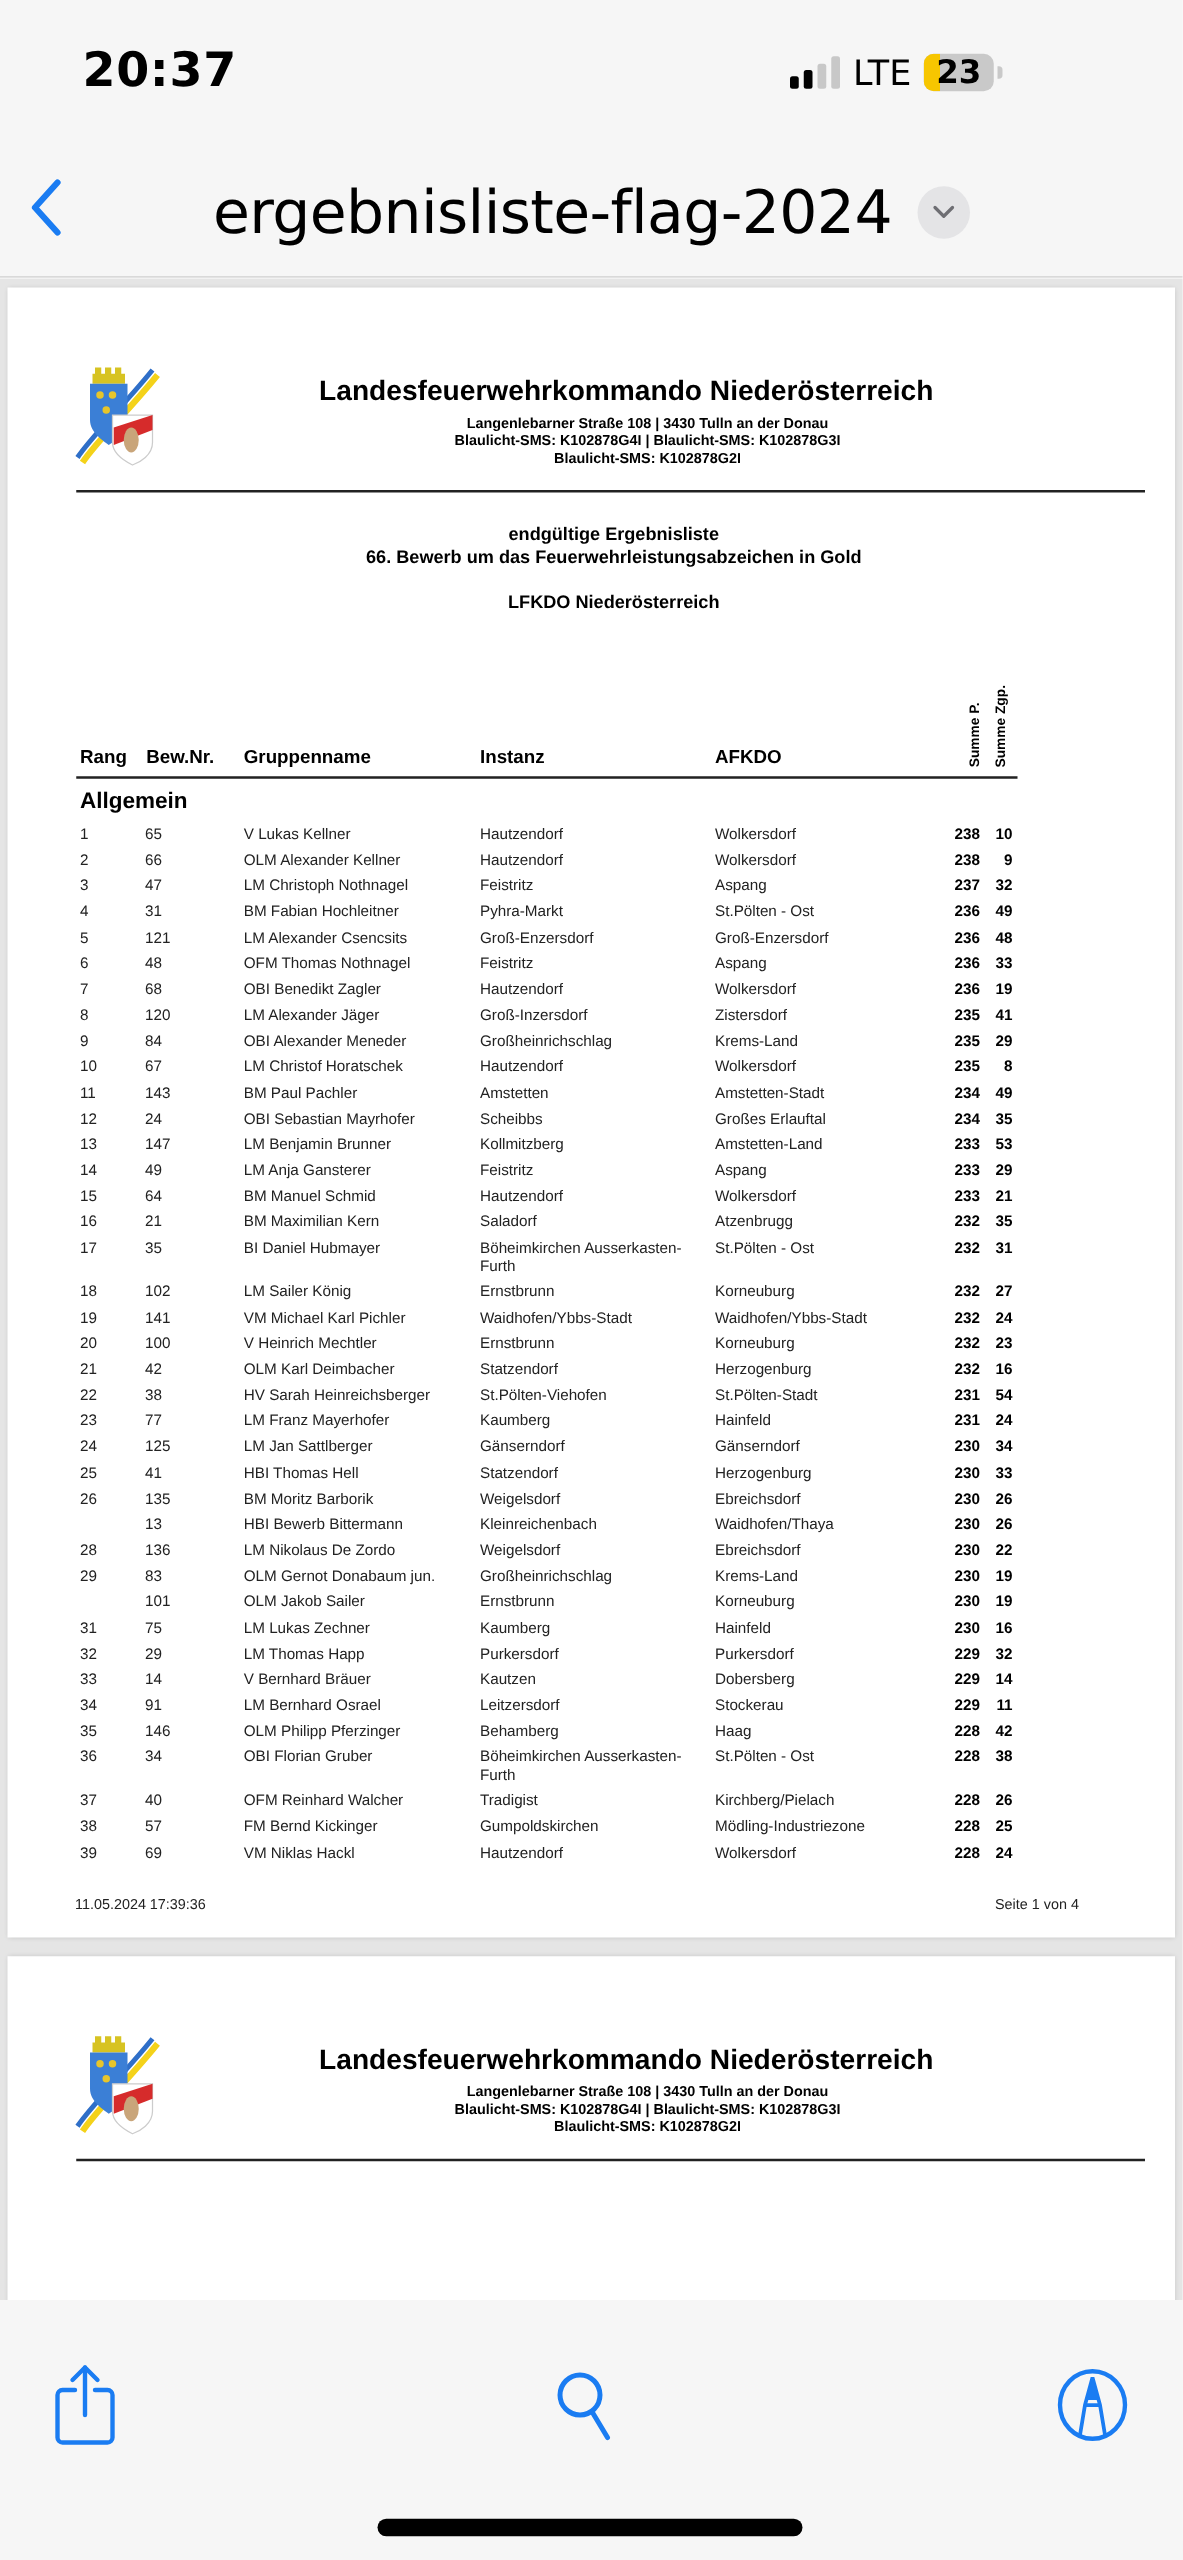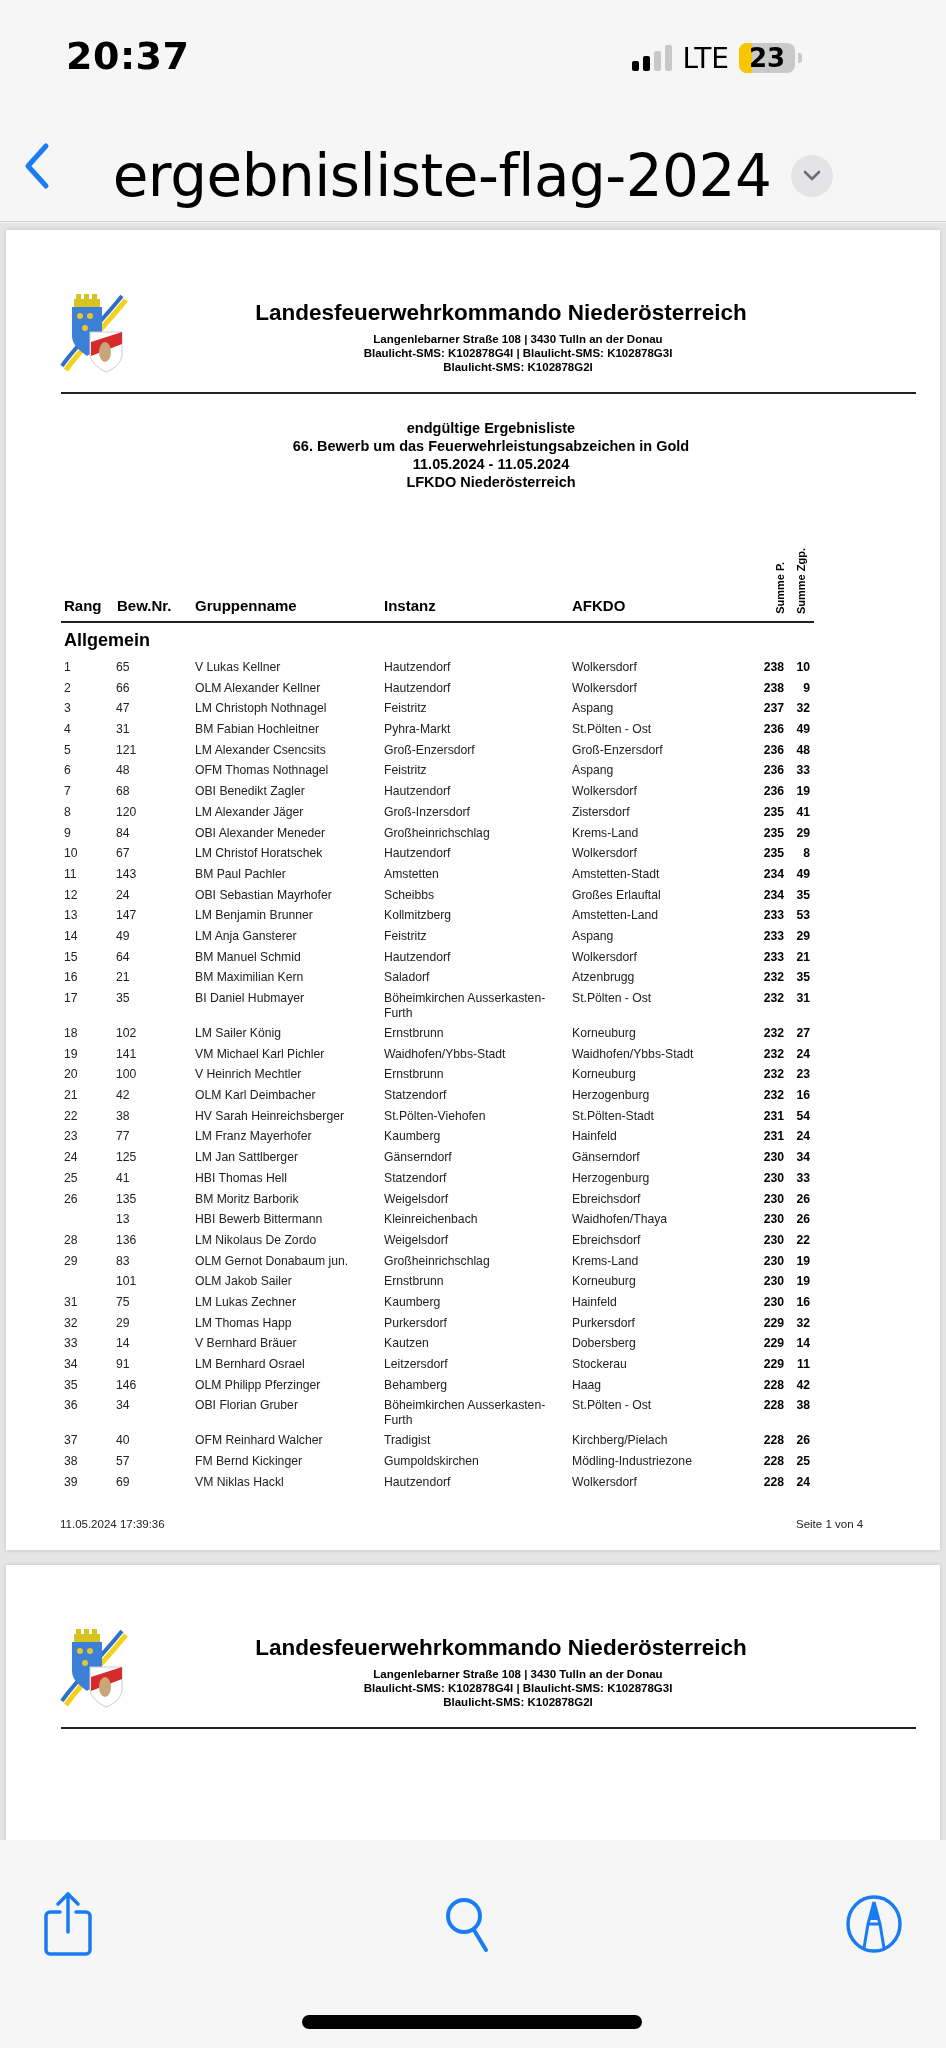--- a/index.html
+++ b/index.html
@@ -47,21 +47,21 @@
     
     .navbar {
       position: absolute; left: 0; top: 110px; width: 946px; height: 112px;
       background: #f6f6f6; border-bottom: 1px solid #d0d0d0;
     }
     .back-btn { position: absolute; left: 18px; top: 28px; width: 40px; height: 56px; cursor: pointer; }
     .nav-title-wrap {
       position: absolute; left: 0; right: 0; top: 32px;
       display: flex; justify-content: center; align-items: center; gap: 20px;
     }
-    .nav-title { font-size: 58px; font-weight: 500; font-family: "DejaVu Sans", sans-serif; letter-spacing: -0.5px; }
+    .nav-title { font-size: 48px; font-weight: 500; font-family: "DejaVu Sans", sans-serif; letter-spacing: -0.5px; }
     .title-chevron {
       width: 42px; height: 42px; border-radius: 50%; background: #e4e4e6;
       display: flex; align-items: center; justify-content: center; cursor: pointer;
     }
 
     
     .doc-area {
       position: absolute; left: 0; top: 223px; width: 946px; height: 1617px;
       background: #e5e5e5; overflow: hidden;
     }
@@ -187,21 +187,20 @@
       <ellipse cx="45" cy="60" rx="6" ry="10" fill="#c9a57a"></ellipse>
     </svg>
     <div class="lh-title" style="top:70px">Landesfeuerwehrkommando Niederösterreich</div>
     <div class="lh-line" style="top:102px">Langenlebarner Straße 108 | 3430 Tulln an der Donau</div>
     <div class="lh-line" style="top:116px">Blaulicht-SMS: K102878G4I | Blaulicht-SMS: K102878G3I</div>
     <div class="lh-line" style="top:130px">Blaulicht-SMS: K102878G2I</div>
     <div class="hr" style="top:162px"></div>
 
     <div class="subtitle" style="top:189px">endgültige Ergebnisliste</div>
     <div class="subtitle" style="top:207px">66. Bewerb um das Feuerwehrleistungsabzeichen in Gold</div>
-    <div class="subtitle" style="top:225px">11.05.2024 - 11.05.2024</div>
     <div class="subtitle" style="top:243px">LFKDO Niederösterreich</div>
 
     <div class="tbl-header">
       <span style="left:0">Rang</span>
       <span style="left:53px">Bew.Nr.</span>
       <span style="left:131px">Gruppenname</span>
       <span style="left:320px">Instanz</span>
       <span style="left:508px">AFKDO</span>
       <span class="vert" style="left:710px">Summe P.</span>
       <span class="vert" style="left:731px">Summe Zgp.</span>

